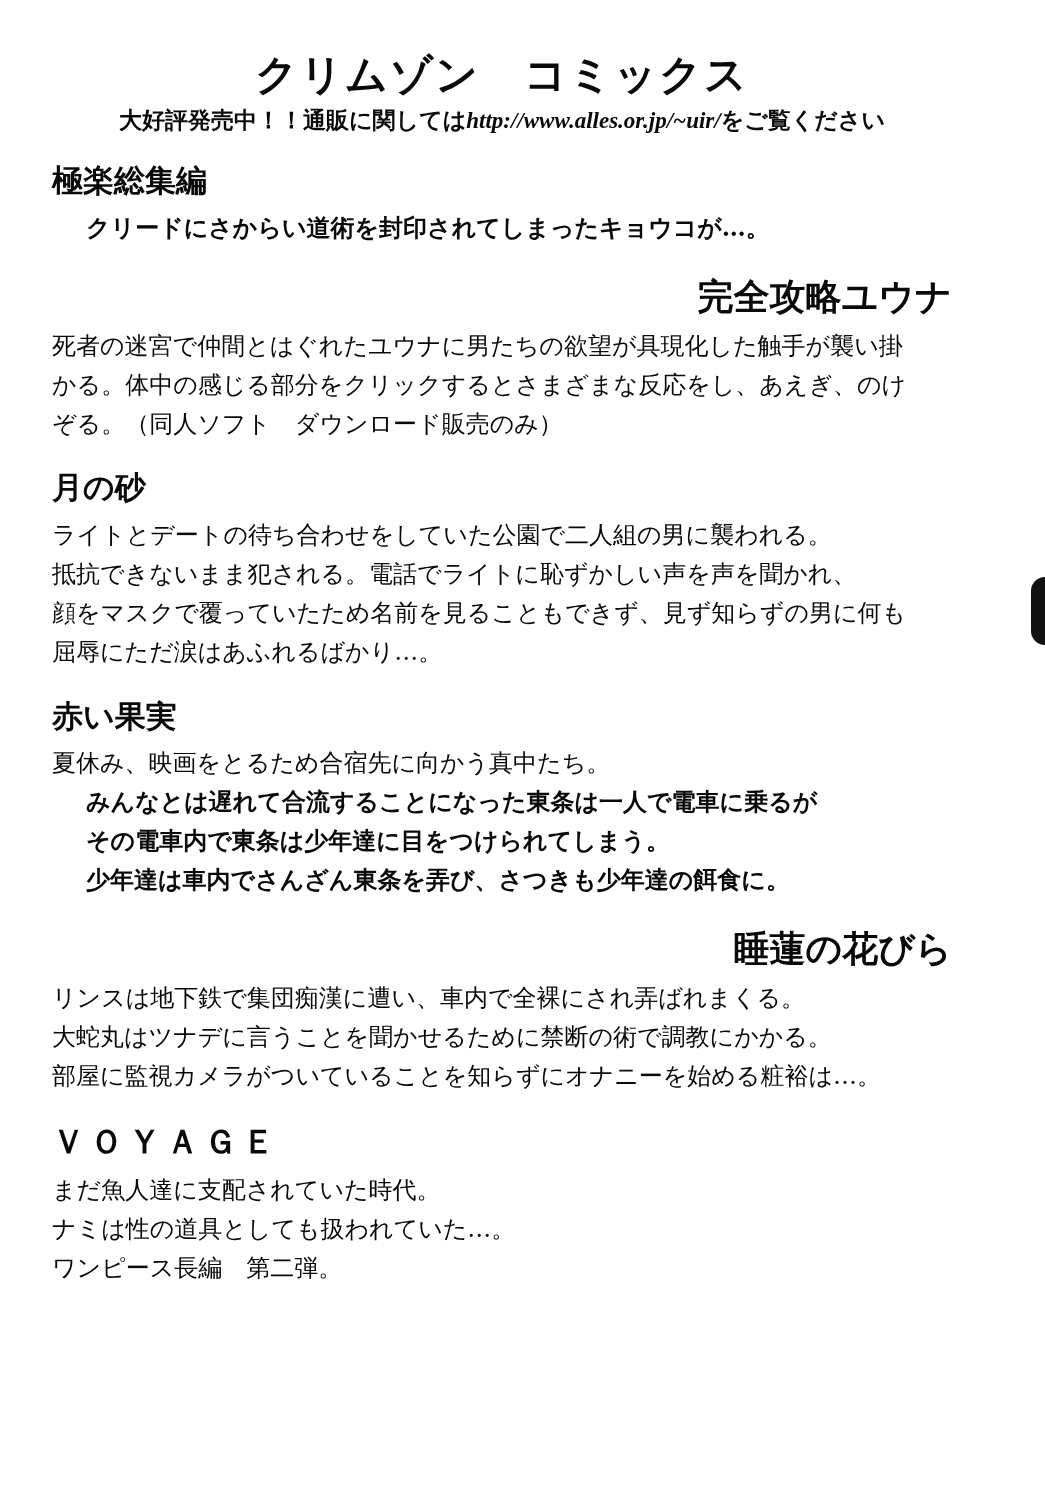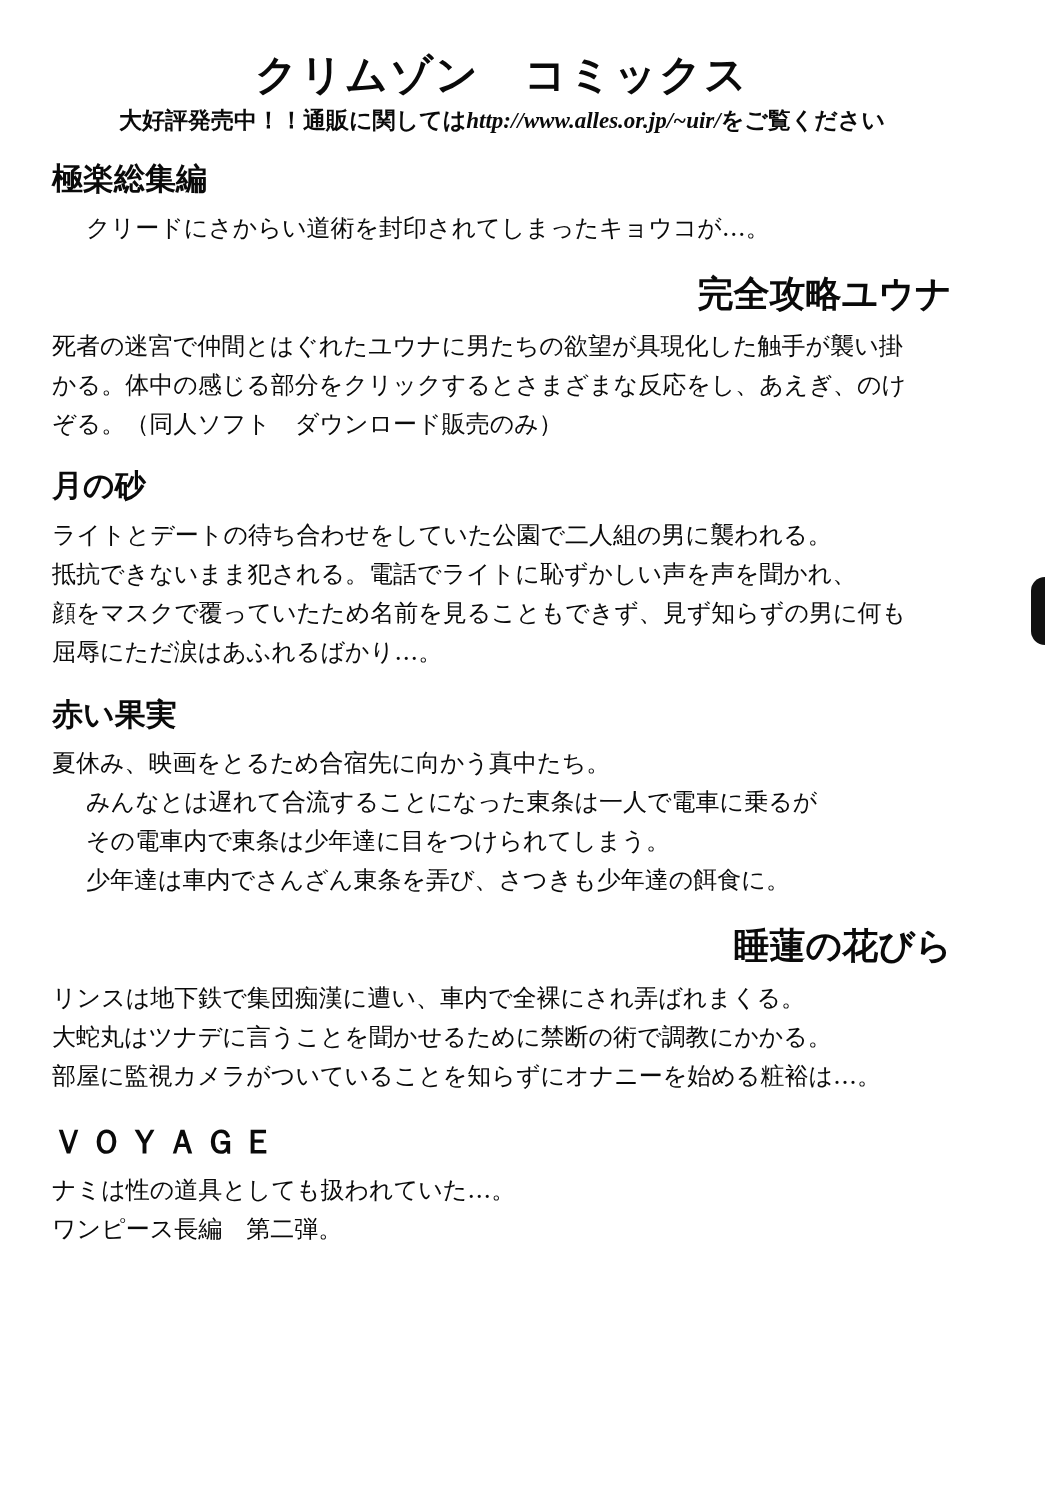--- a/index.html
+++ b/index.html
@@ -47,40 +47,41 @@
     letter-spacing: 0px;
   }
   .section {
     margin: 0 0 10px 0;
   }
   .section-title {
     font-size: 31px;
     font-weight: 700;
     margin: 0 0 8px 0;
     line-height: 1.25;
-    font-family: Liberation Mono, monospace;
+    font-family: Liberation Sans, sans-serif;
   }
   .section-title.big {
     font-size: 36px;
     text-align: right;
   }
   .section-title.latin {
     font-size: 33px;
     letter-spacing: 5px;
     font-family: "Liberation Serif", serif;
   }
   .body-line {
     font-size: 24px;
     line-height: 1.62;
     margin: 0;
     white-space: pre-wrap;
     font-family: "DejaVu Serif", "Liberation Serif", serif;
   }
   .body-line.indent {
     padding-left: 34px;
+    font-weight: bold;
   }
   .sec-gap-lg { margin-bottom: 26px; }
   .edge-mark {
     position: absolute;
     right: 0;
     top: 540px;
     width: 14px;
     height: 68px;
     background: #111111;
     border-radius: 14px 0 0 14px;
@@ -129,20 +130,21 @@
 
     <div class="section sec-gap-lg">
       <h2 class="section-title big">睡蓮の花びら</h2>
       <p class="body-line">リンスは地下鉄で集団痴漢に遭い、車内で全裸にされ弄ばれまくる。</p>
       <p class="body-line">大蛇丸はツナデに言うことを聞かせるために禁断の術で調教にかかる。</p>
       <p class="body-line">部屋に監視カメラがついていることを知らずにオナニーを始める粧裕は…。</p>
     </div>
 
     <div class="section">
       <h2 class="section-title latin">ＶＯＹＡＧＥ</h2>
+      <p class="body-line">まだ魚人達に支配されていた時代。</p>
       <p class="body-line">ナミは性の道具としても扱われていた…。</p>
       <p class="body-line">ワンピース長編　第二弾。</p>
     </div>
 
   </div>
 
   <div class="edge-mark"></div>
 
 </div>
 

